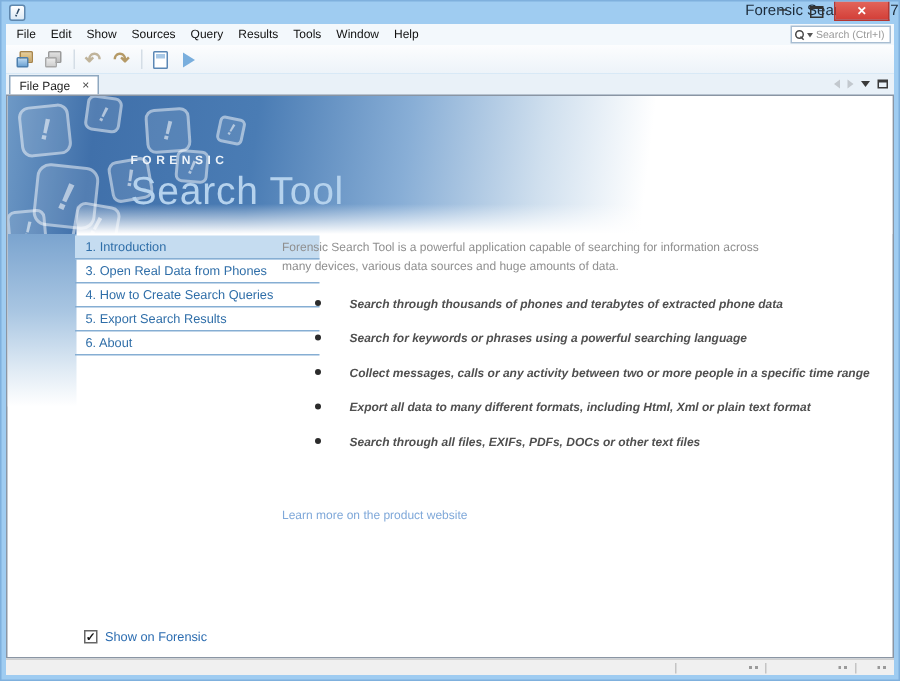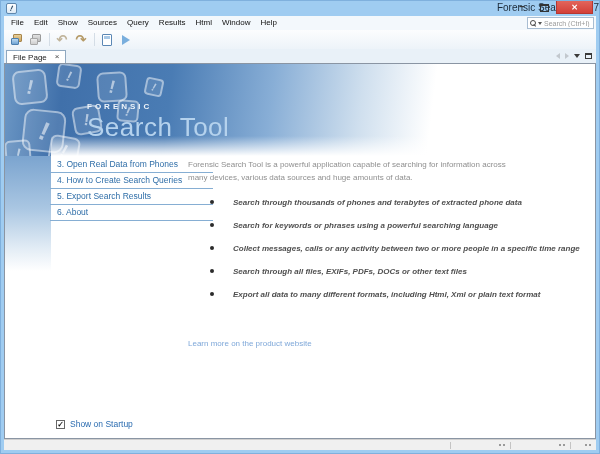--- a/index.html
+++ b/index.html
@@ -103,21 +103,21 @@
     <div class="btn-close">✕</div>
   </div>
 
   <div class="menubar">
     <span class="menu-item">File</span>
     <span class="menu-item">Edit</span>
     <span class="menu-item">Show</span>
     <span class="menu-item">Sources</span>
     <span class="menu-item">Query</span>
     <span class="menu-item">Results</span>
-    <span class="menu-item">Html</span>
+    <span class="menu-item">Tools</span>
     <span class="menu-item">Window</span>
     <span class="menu-item">Help</span>
     <div class="searchbox">
       <span class="lens"></span>
       <span class="caret-down"></span>
       <input class="search-input" placeholder="Search (Ctrl+I)" style="">
     </div>
   </div>
 
   <div class="toolbar">
@@ -193,41 +193,42 @@
         </div>
       <div class="brand">
         <div class="brand-top">FORENSIC</div>
         <div class="brand-main">Search Tool</div>
       </div>
       <div class="hero-fade"></div>
     </div>
     <div class="leftcol"></div>
 
     <div class="nav">
+      <div class="nav-item active">1. Introduction</div>
       <div class="nav-item">3. Open Real Data from Phones</div>
       <div class="nav-item">4. How to Create Search Queries</div>
       <div class="nav-item">5. Export Search Results</div>
       <div class="nav-item">6. About</div>
     </div>
 
     <div class="main">
       <p class="intro">Forensic Search Tool is a powerful application capable of searching for information across many devices, various data sources and huge amounts of data.</p>
       <ul class="features">
         <li>Search through thousands of phones and terabytes of extracted phone data</li>
         <li>Search for keywords or phrases using a powerful searching language</li>
         <li>Collect messages, calls or any activity between two or more people in a specific time range</li>
+        <li>Export all data to many different formats, including Html, Xml or plain text format</li>
         <li>Search through all files, EXIFs, PDFs, DOCs or other text files</li>
-        <li>Export all data to many different formats, including Html, Xml or plain text format</li>
       </ul>
       <span class="weblink">Learn more on the product website</span>
     </div>
 
     <div class="startup">
       <span class="cb">✓</span>
-      <span class="cb-label">Show on Startup</span>
+      <span class="cb-label">Show on Forensic</span>
     </div>
   </div>
 
   <div class="statusbar">
     <span class="sb-sep"></span>
     <span class="sb-gap-a"></span>
     <span class="sb-dots"></span>
     <span class="sb-gap-c"></span>
     <span class="sb-sep"></span>
     <span class="sb-gap-a"></span>

